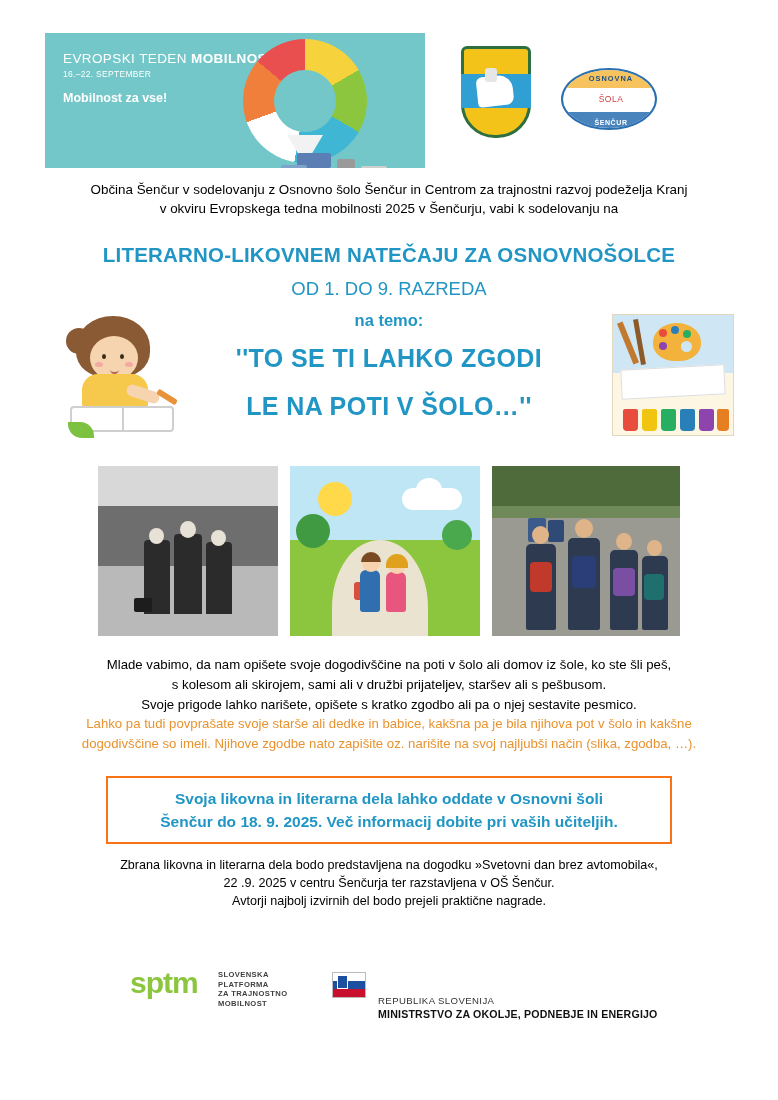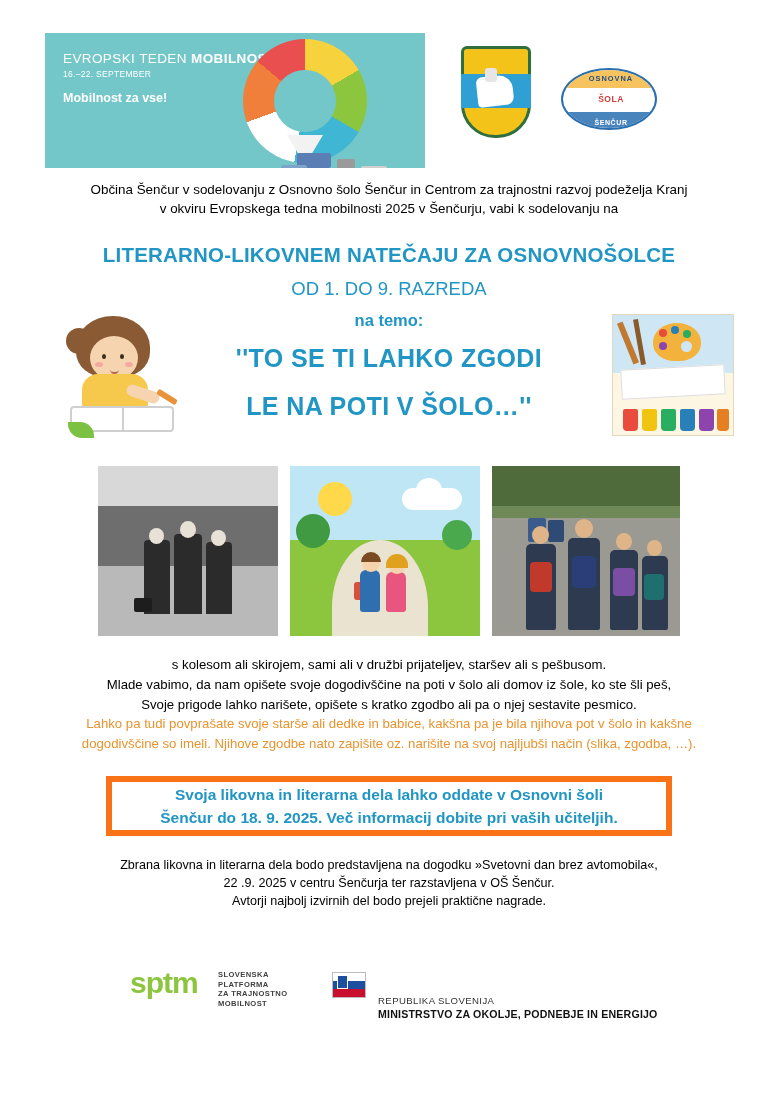--- a/index.html
+++ b/index.html
@@ -102,21 +102,21 @@
   .school-logo .o-bot{
     position:absolute;left:0;bottom:0;width:96px;height:16px;background:#2a6fb0;
     border-radius:0 0 50% 50%/0 0 100% 100%;opacity:.85;
   }
   .school-logo .o-text{
     position:absolute;left:0;top:4px;width:96px;text-align:center;
     font-size:7.4px;font-weight:700;color:#1d4f8a;letter-spacing:1px;
   }
   .school-logo .o-text2{
     position:absolute;left:0;top:24px;width:96px;text-align:center;
-    font-size:8.5px;font-weight:700;color:#d23b3b;letter-spacing:.5px;
+    font-size:8.5px;font-weight:400;color:#d23b3b;letter-spacing:.5px;
   }
   .school-logo .o-text3{
     position:absolute;left:0;bottom:2px;width:96px;text-align:center;
     font-size:7px;font-weight:700;color:#ffffff;letter-spacing:.6px;
   }
 
   
   .intro{
     position:absolute;left:48px;top:180px;width:682px;text-align:center;
     font-size:13.4px;line-height:19px;color:#000;
@@ -246,22 +246,22 @@
     position:absolute;left:60px;top:655px;width:658px;text-align:center;
     font-size:13.2px;line-height:20px;color:#000;
   }
   .body2{
     position:absolute;left:42px;top:714px;width:694px;text-align:center;
     font-size:13.2px;line-height:20px;color:#e8932f;
   }
 
   
   .hbox{
-    position:absolute;left:106px;top:776px;width:566px;height:60px;
-    border:6px solid #f97316;box-sizing:border-box;
+    position:absolute;left:106px;top:776px;width:566px;height:68px;
+    border:2px solid #f97316;box-sizing:border-box;
     display:flex;align-items:center;justify-content:center;
   }
   .hbox .txt{
     text-align:center;font-size:15.5px;line-height:23px;font-weight:700;color:#2196c4;
     padding:0 10px;
   }
 
   
   .closing{
     position:absolute;left:60px;top:856px;width:658px;text-align:center;
@@ -422,22 +422,22 @@
       <div class="ph ph3"></div>
       <div class="ph ph4"></div>
       <div class="bpk b1"></div>
       <div class="bpk b2"></div>
       <div class="bpk b3"></div>
       <div class="bpk b4"></div>
     </div>
   </div>
 
   <div class="body1">
+    <div>Mlade vabimo, da nam opišete svoje dogodivščine na poti v šolo ali domov iz šole, ko ste šli peš,</div>
     <div>s kolesom ali skirojem, sami ali v družbi prijateljev, staršev ali s pešbusom.</div>
-    <div>Mlade vabimo, da nam opišete svoje dogodivščine na poti v šolo ali domov iz šole, ko ste šli peš,</div>
     <div>Svoje prigode lahko narišete, opišete s kratko zgodbo ali pa o njej sestavite pesmico.</div>
   </div>
   <div class="body2">
     <div>Lahko pa tudi povprašate svoje starše ali dedke in babice, kakšna pa je bila njihova pot v šolo in kakšne</div>
     <div>dogodivščine so imeli. Njihove zgodbe nato zapišite oz. narišite na svoj najljubši način (slika, zgodba, …).</div>
   </div>
 
   <div class="hbox">
     <div class="txt">
       <div>Svoja likovna in literarna dela lahko oddate v Osnovni šoli</div>

